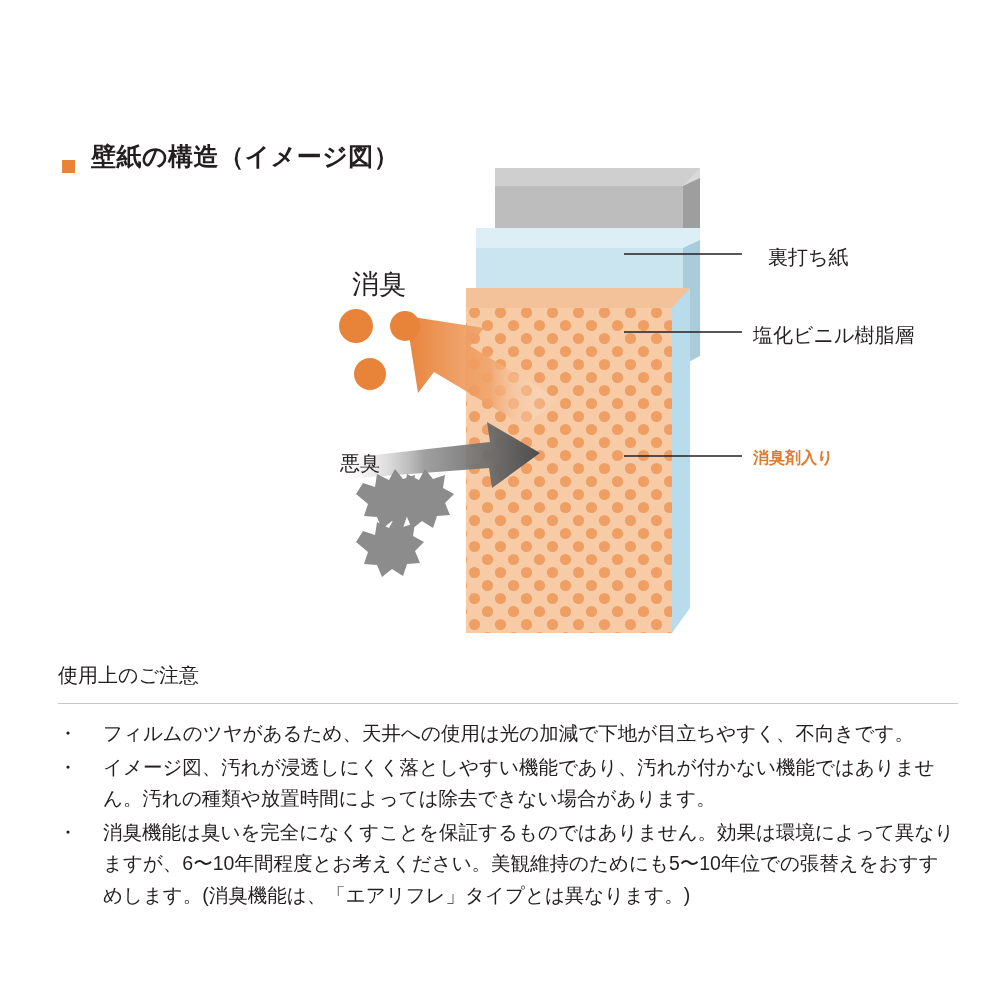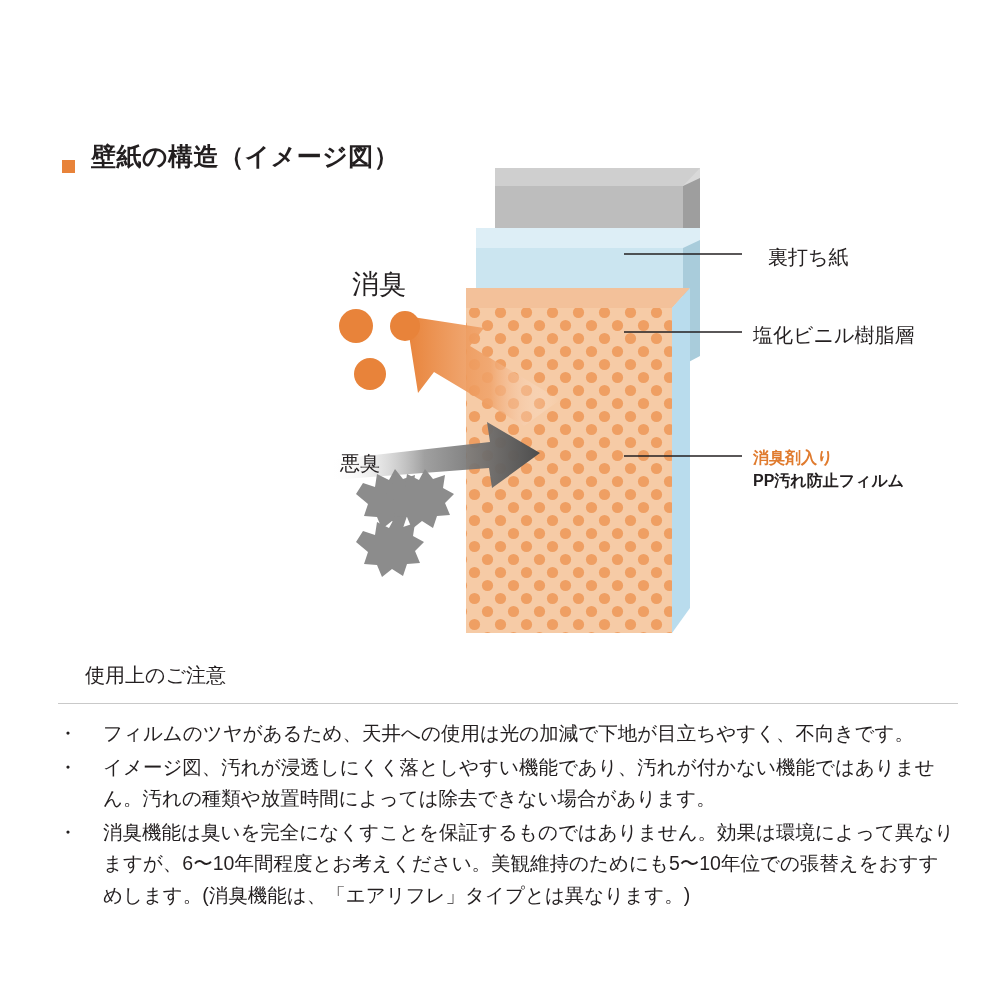--- a/index.html
+++ b/index.html
@@ -76,21 +76,20 @@
   .notes {
     position: absolute;
     left: 58px;
     top: 662px;
     width: 900px;
   }
   .notes-title {
     font-size: 20px;
     color: #231f20;
     padding-bottom: 14px;
-    margin-left: 27px;
   }
   .notes-rule {
     border-top: 1px solid #c9c9c9;
     margin-bottom: 14px;
   }
   .note-item {
     display: flex;
     font-size: 19.5px;
     line-height: 1.62;
     color: #231f20;
@@ -195,21 +194,20 @@
       <line x1="624" y1="306" x2="742" y2="306"></line>
     </g>
   </svg>
 
   <div class="lbl lbl-odor-good">消臭</div>
   <div class="lbl lbl-odor-bad">悪臭</div>
   <div class="lbl lbl-back">裏打ち紙</div>
   <div class="lbl lbl-vinyl">塩化ビニル樹脂層</div>
   <div class="lbl lbl-film">
     <div>消臭剤入り</div>
-    <div class="line2">PP汚れ防止フィルム</div>
   </div>
 </div>
 
 <div class="notes">
   <div class="notes-title">使用上のご注意</div>
   <div class="notes-rule"></div>
 
   <div class="note-item">
     <span class="note-dot">・</span>
     <span class="note-body">フィルムのツヤがあるため、天井への使用は光の加減で下地が目立ちやすく、不向きです。</span>

